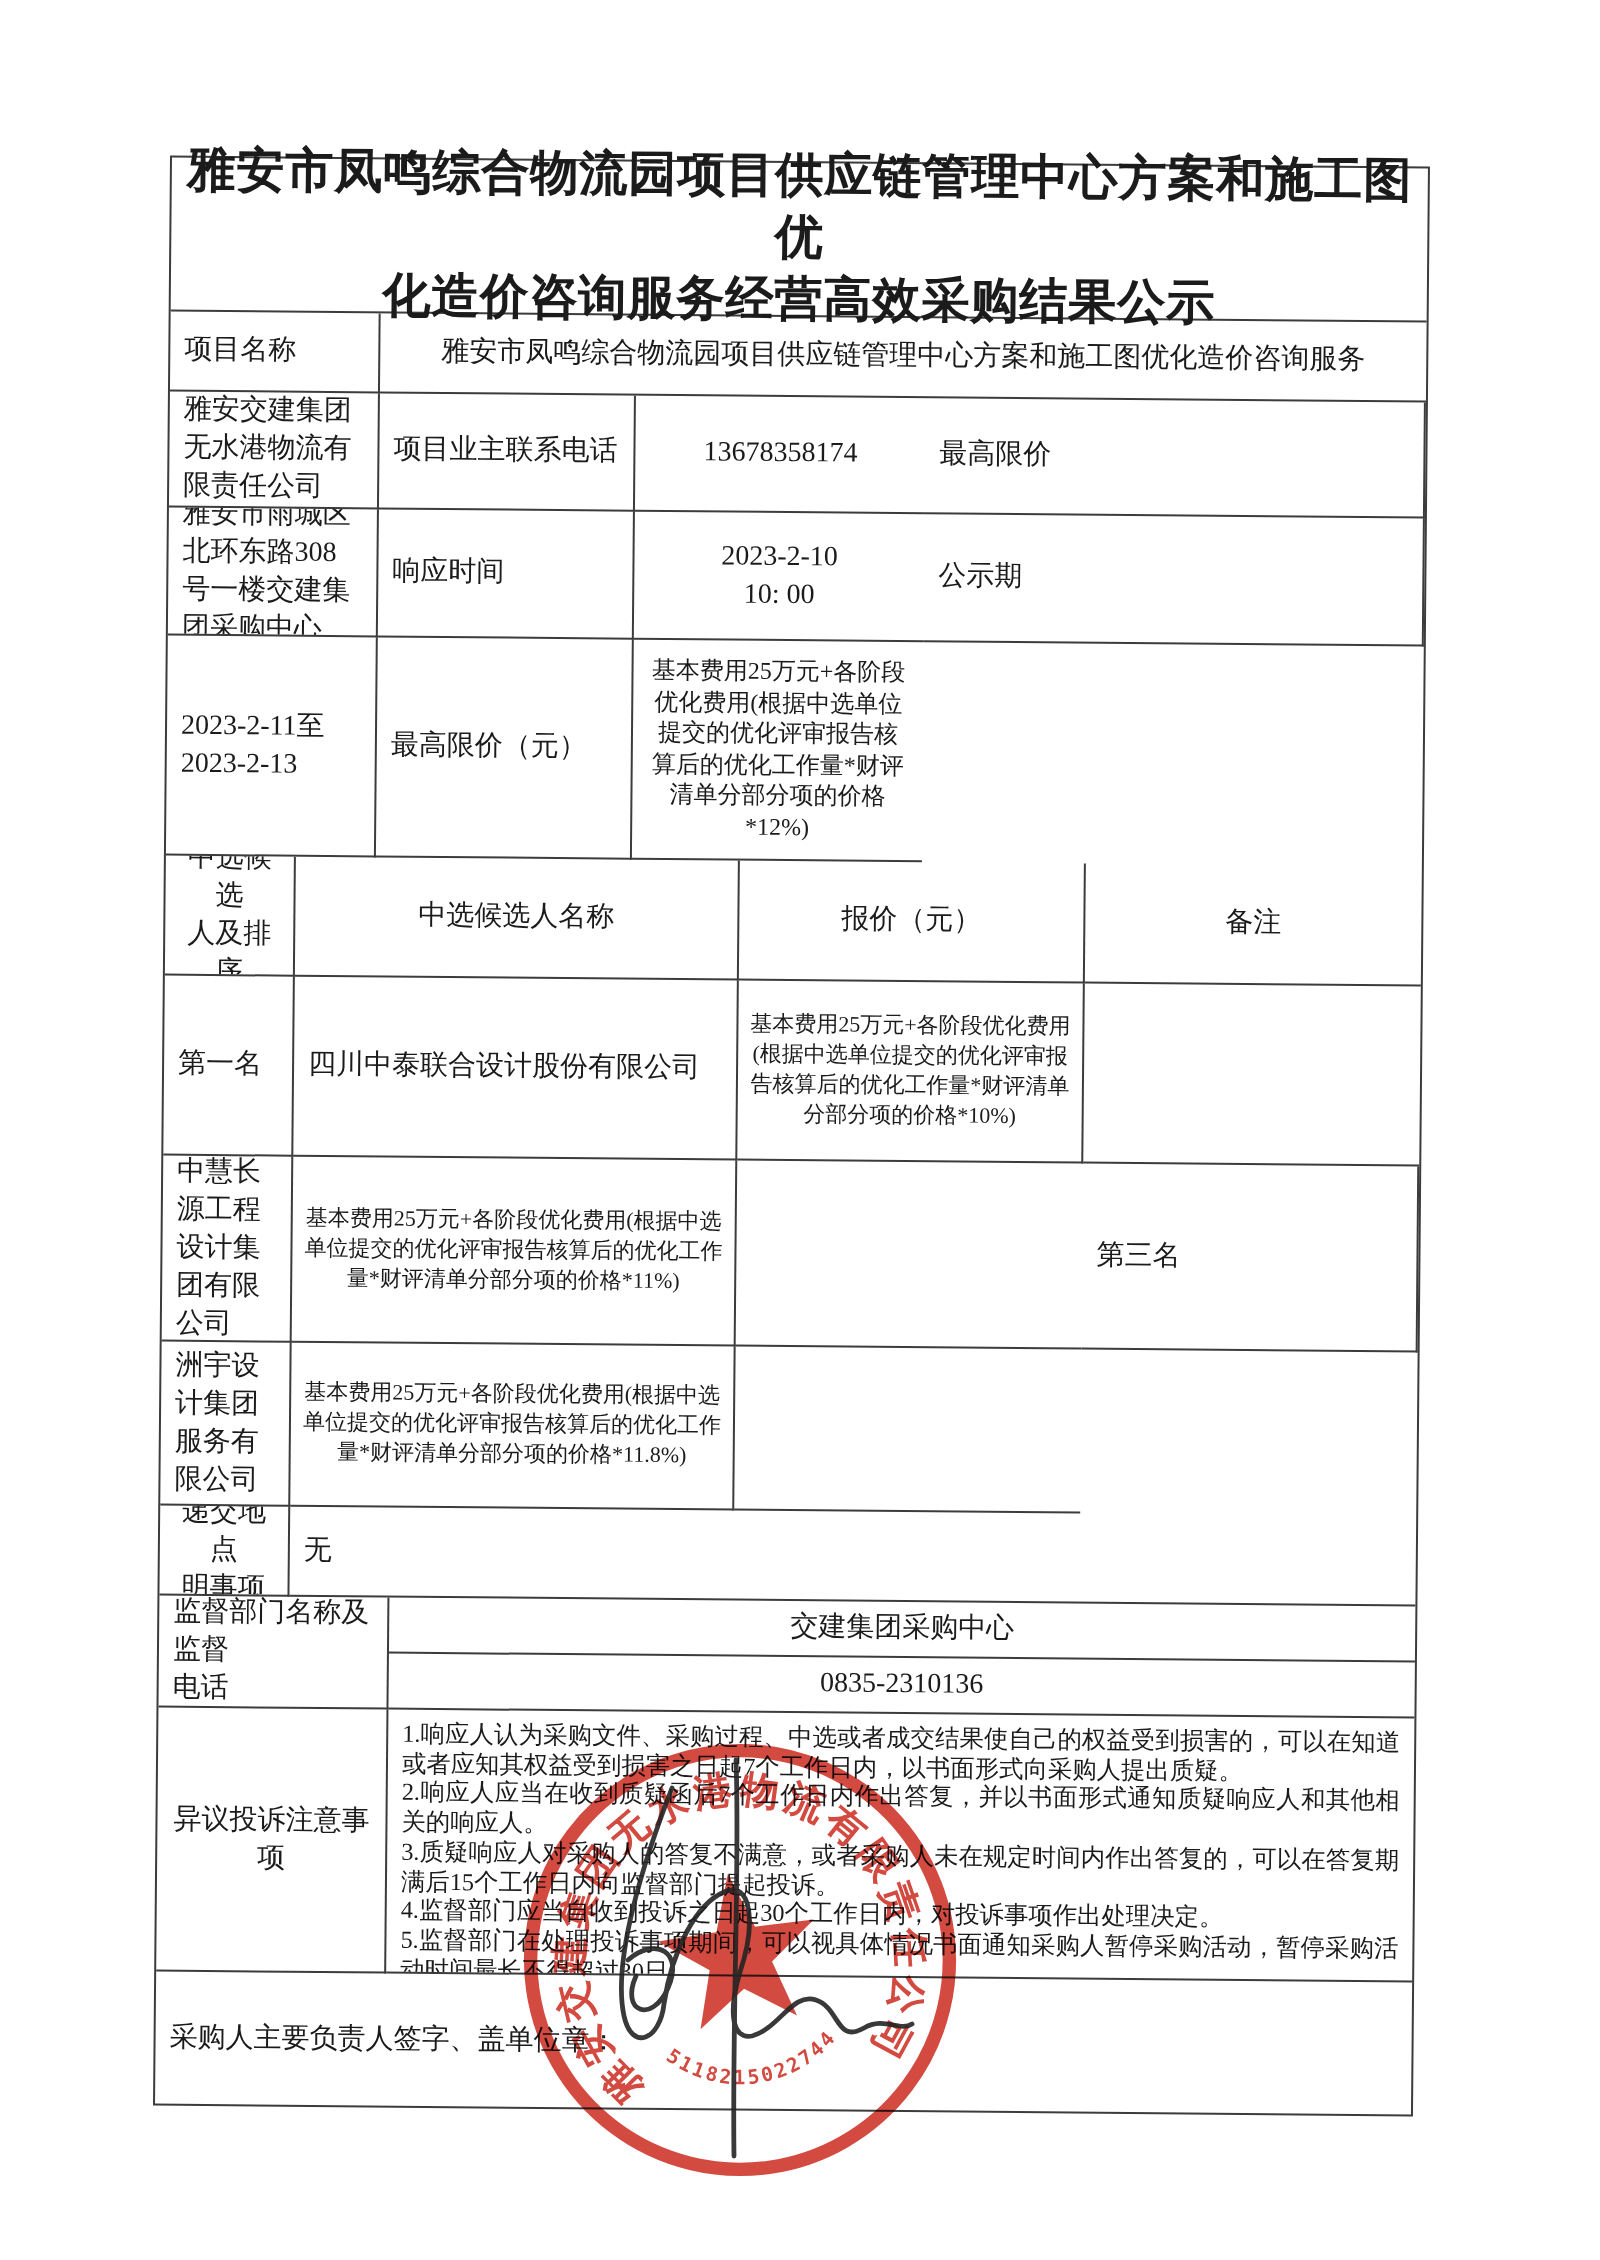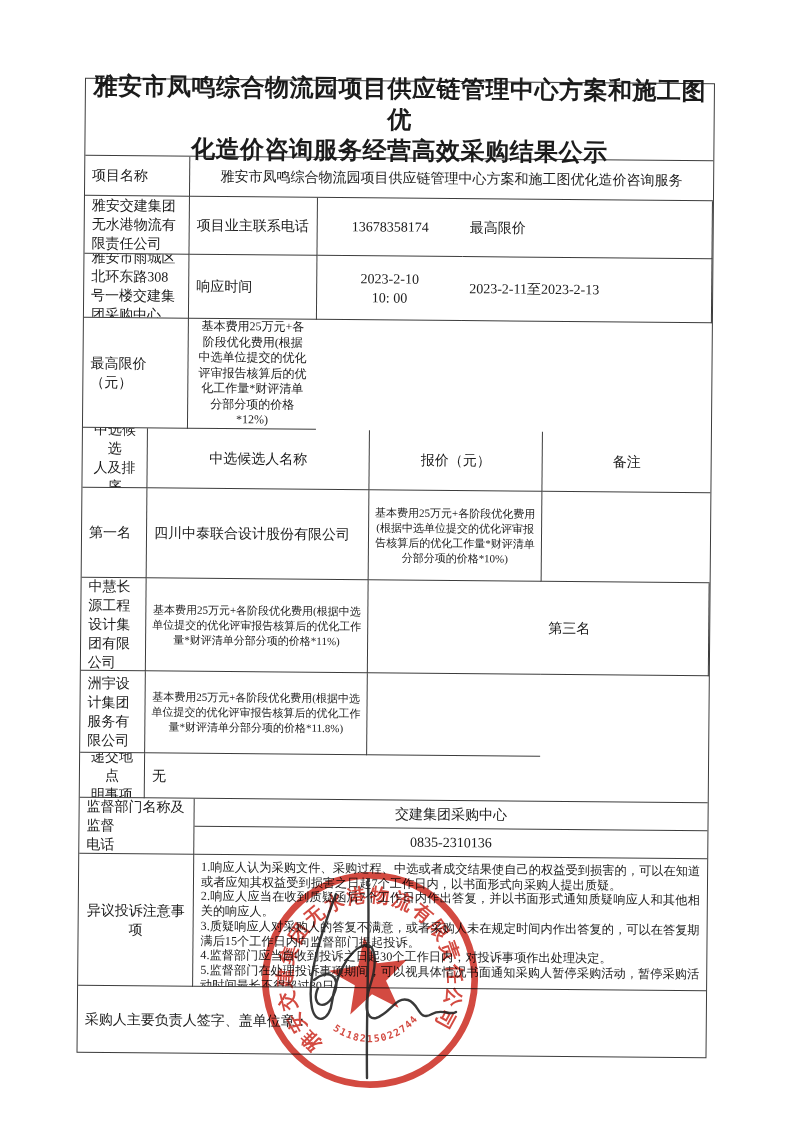--- a/index.html
+++ b/index.html
@@ -85,20 +85,21 @@
       <div class="cell">雅安交建集团无水港物流有限责任公司</div>
       <div class="cell">项目业主联系电话</div>
       <div class="cell lastcol center">13678358174</div>
 
       <div class="cell">最高限价</div>
       <div class="cell">雅安市雨城区北环东路308号一楼交建集团采购中心</div>
       <div class="cell">响应时间</div>
       <div class="cell lastcol center pre">2023-2-10
 10: 00</div>
 
+      <div class="cell">公示期</div>
       <div class="cell">2023-2-11至2023-2-13</div>
       <div class="cell">最高限价（元）</div>
       <div class="cell lastcol small center">基本费用25万元+各阶段优化费用(根据中选单位提交的优化评审报告核算后的优化工作量*财评清单分部分项的价格*12%)</div>
     </div>
 
     <div class="sec secB">
       <div class="cell center pre">中选候选
 人及排序</div>
       <div class="cell center">中选候选人名称</div>
       <div class="cell center">报价（元）</div>

